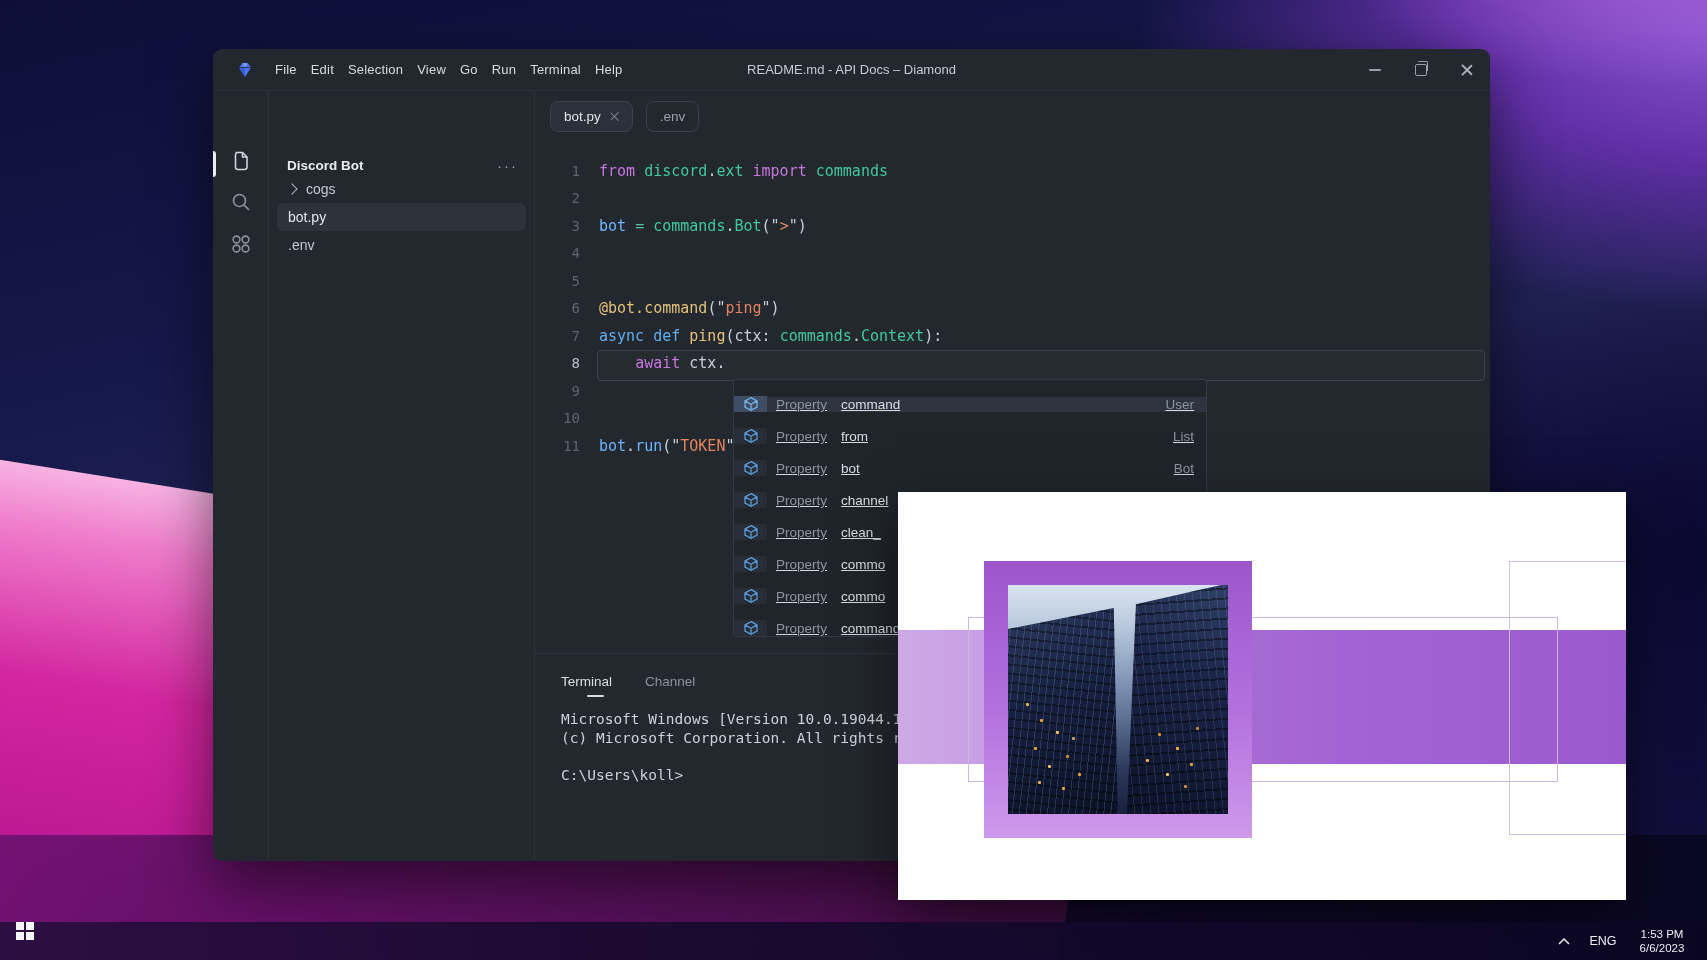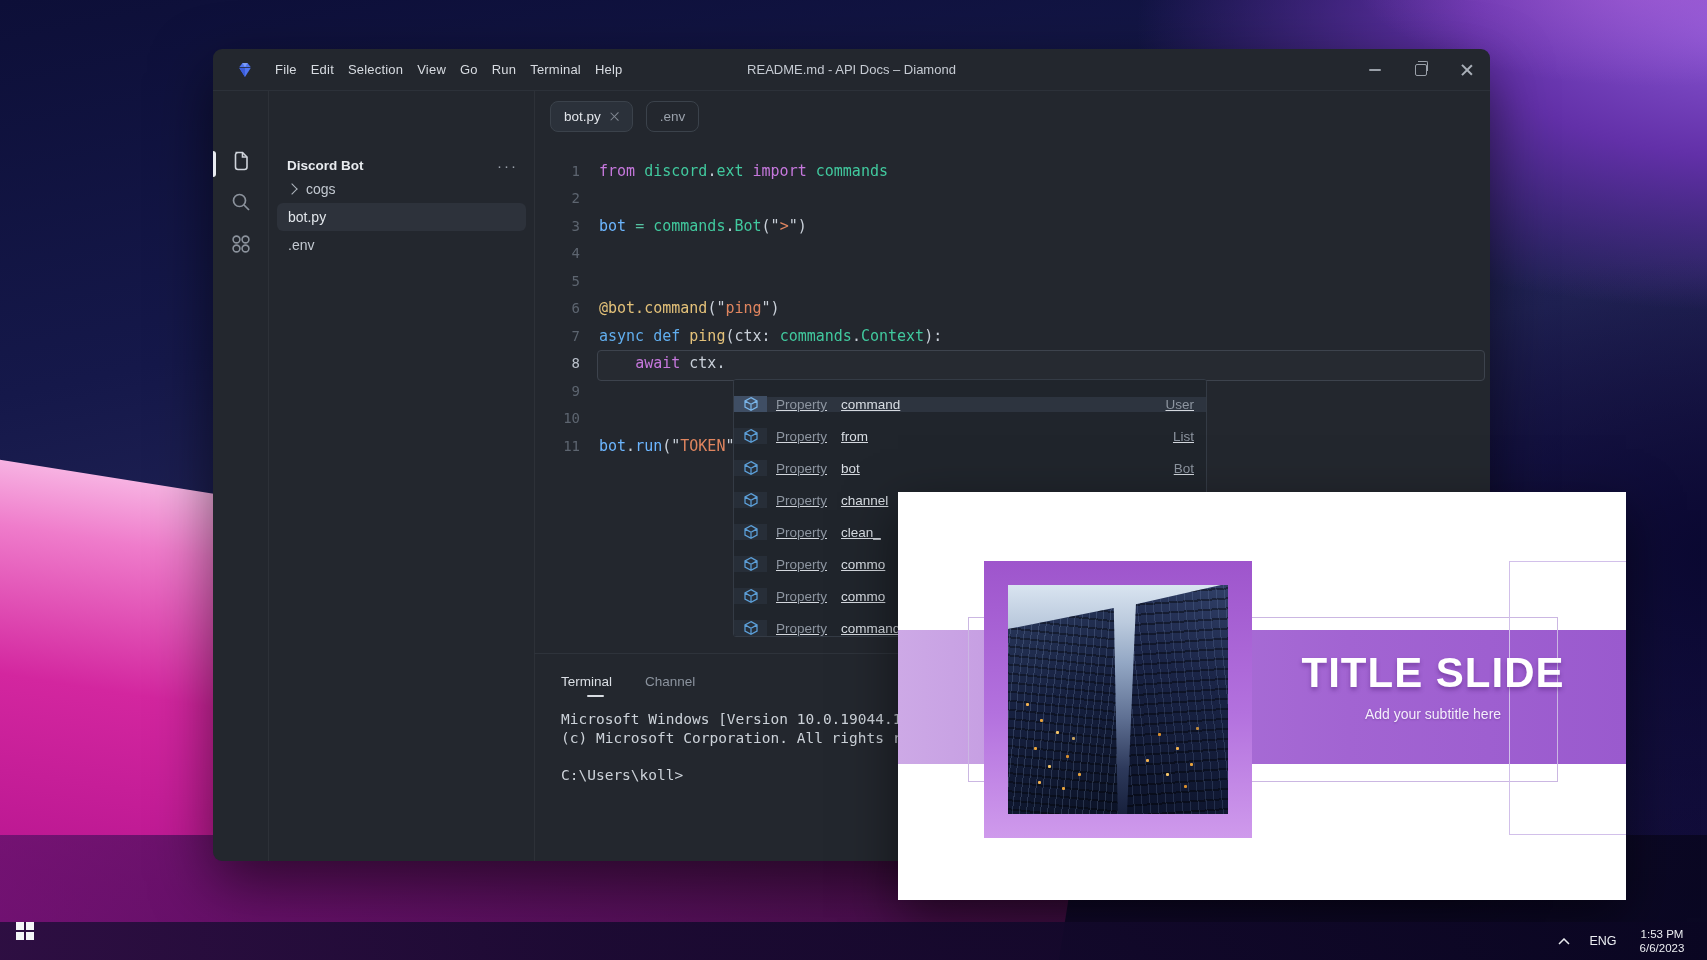--- a/index.html
+++ b/index.html
@@ -367,24 +367,20 @@
   <div class="band"></div>
   <div class="rect-big"></div>
   <div class="rect-tall"></div>
   <div class="frame">
     <div class="photo">
       <div class="towerL"></div>
       <div class="towerR"></div>
       <div class="lights"></div>
     </div>
   </div>
-  <div class="slide-titlebox">
-    <div class="slide-title">TITLE SLIDE</div>
-    <div class="slide-sub">Add your subtitle here</div>
-  </div>
 </div>
 
 <div class="taskbar">
   <div class="startbtn">
     <div></div>
       <div></div>
     <div></div>
       <div></div>
   </div>
   <div class="tray">

